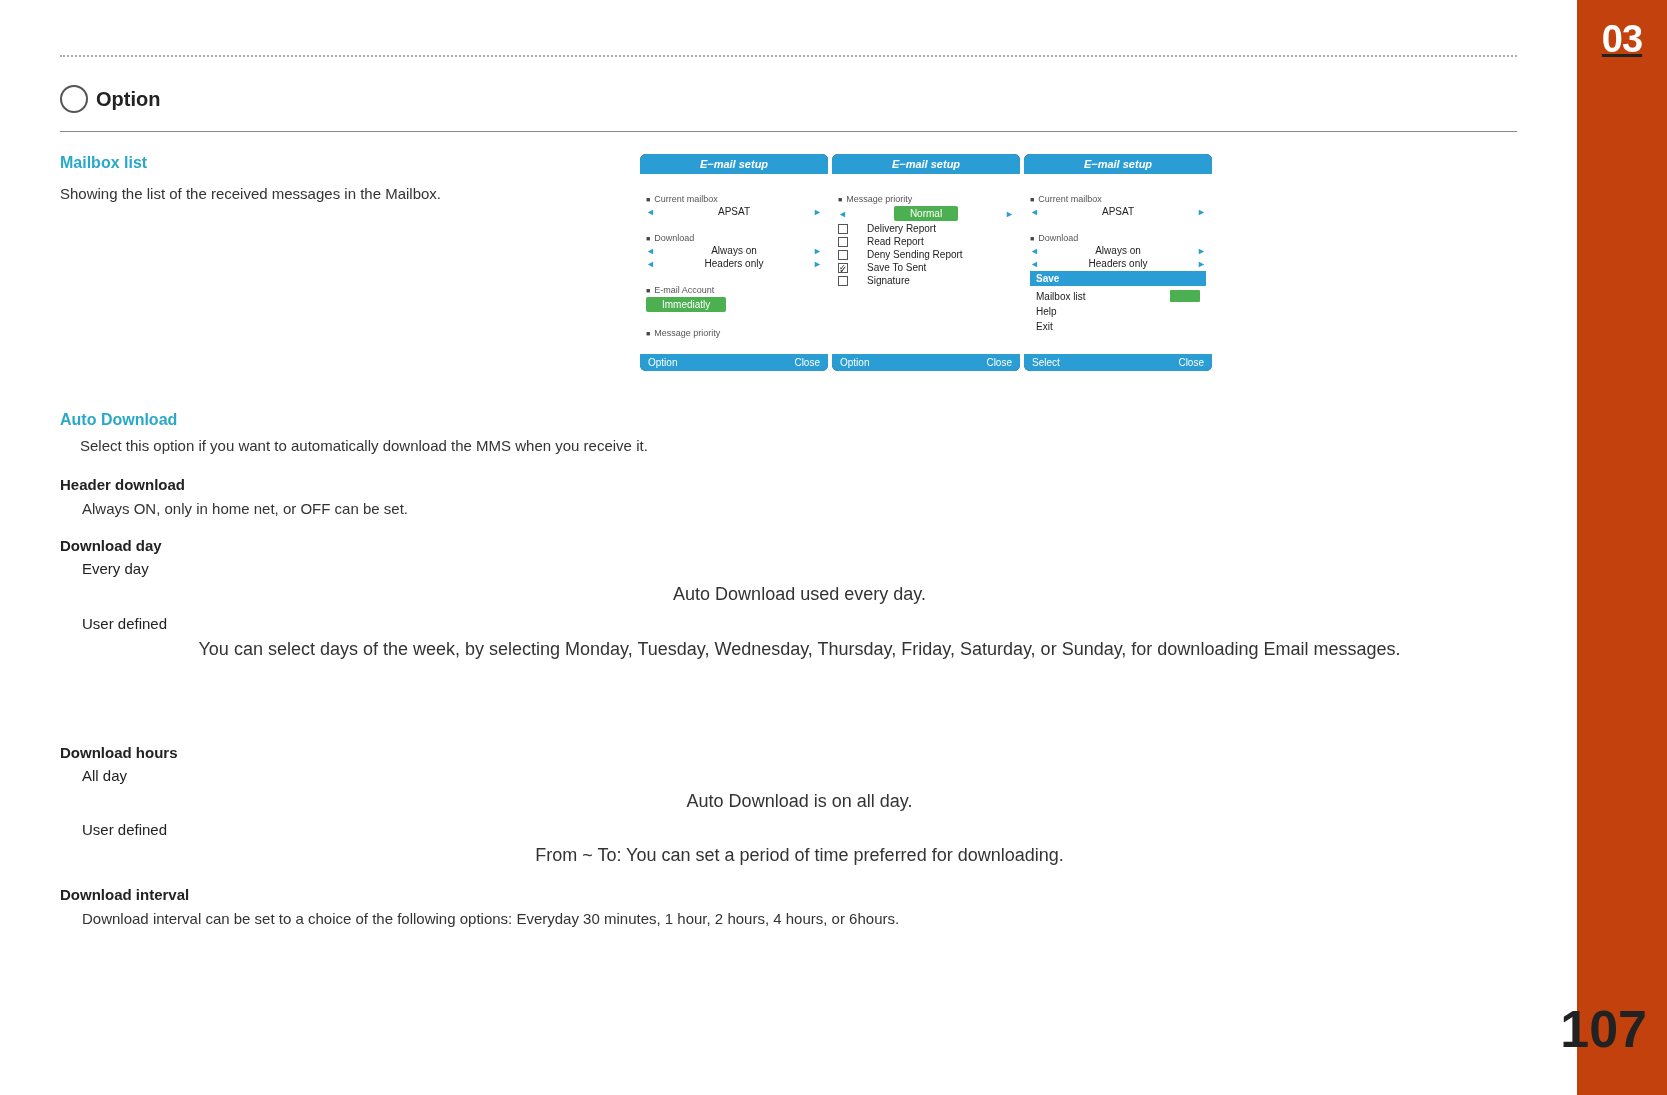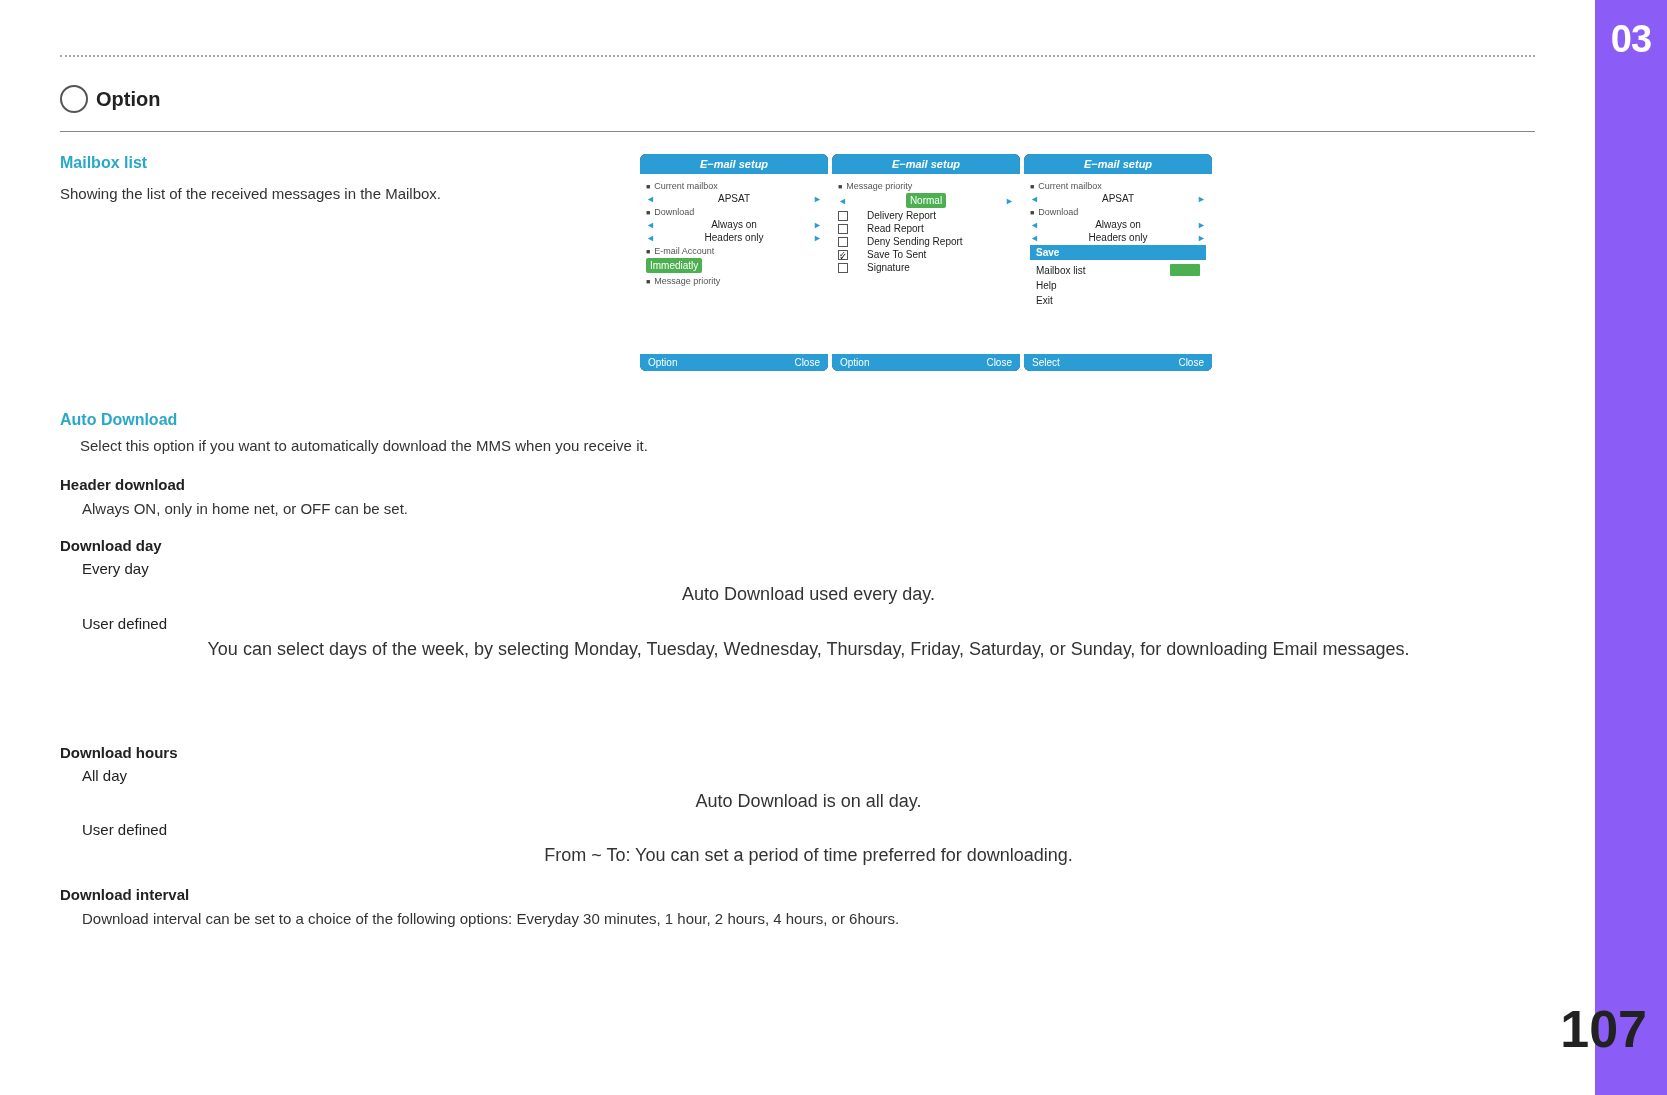--- a/index.html
+++ b/index.html
@@ -121,33 +121,33 @@
       align-items: center;
       justify-content: space-between;
       margin: 2px 0;
       font-size: 10px;
       color: #222;
     }
     .phone-value-green {
       background: #4caf50;
       color: #fff;
       border: none;
-      padding: 2px 4px;
+      padding: 2px 16px;
       border-radius: 2px;
       font-size: 10px;
       text-align: left;
     }
     .phone-arrow {
       font-size: 9px;
       color: #2a9ed4;
     }
     .phone-section-label {
       font-size: 9px;
       color: #555;
-      margin-top: 3px;
+      margin-top: 16px;
       display: flex;
       align-items: center;
       gap: 4px;
     }
     .phone-section-label::before {
       content: '■';
       color: #444;
       font-size: 7px;
     }
     .phone-bottom-bar {
@@ -264,27 +264,28 @@
     .sub-definition {
       font-size: 18px;
       color: #333;
       padding-left: 22px;
       line-height: 1.6;
       text-align: center;
     }
 
     
     .sidebar {
-      width: 72px;
-      background: #8b5cf6;
+      width: 90px;
+      background: #c2410c;
       display: flex;
       flex-direction: column;
       align-items: center;
       position: relative;
       flex-shrink: 0;
+      text-decoration: underline;
     }
     .sidebar-number {
       font-size: 38px;
       font-weight: bold;
       color: #fff;
       margin-top: 20px;
       line-height: 1;
       letter-spacing: -1px;
     }
     .page-number {

